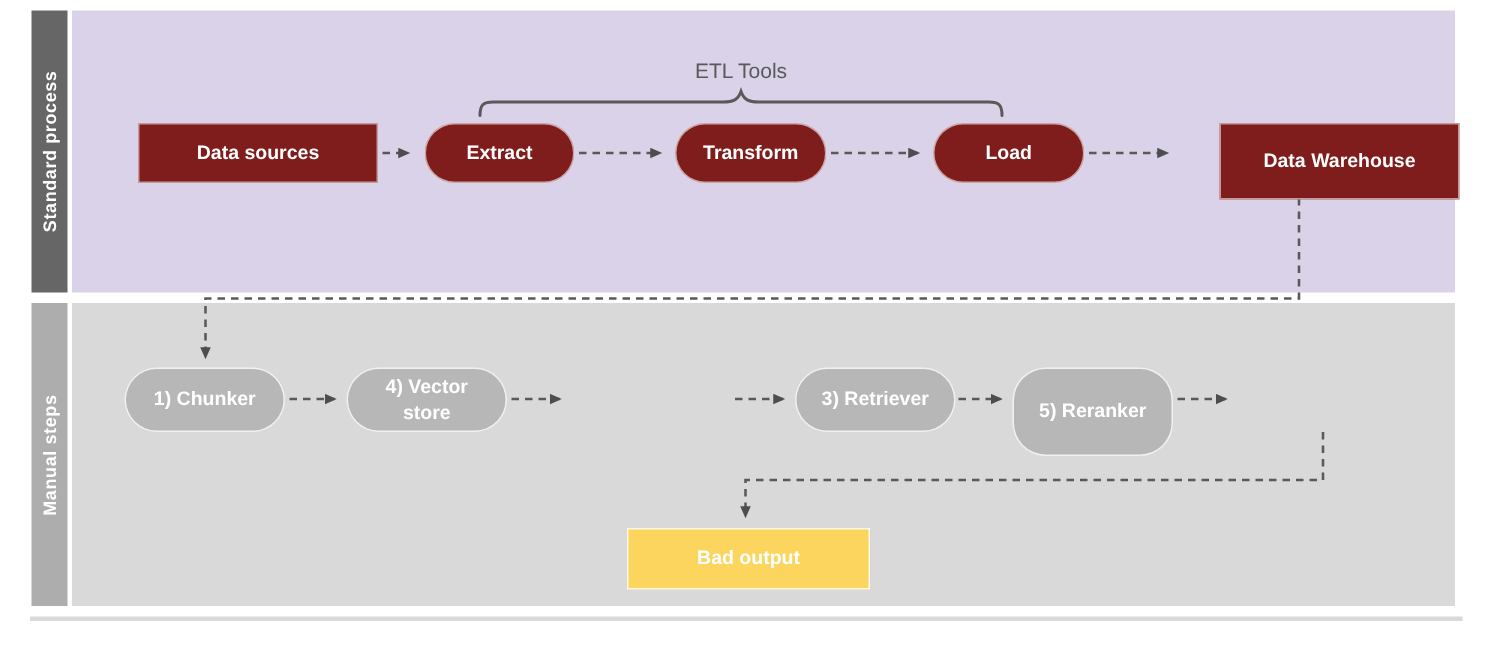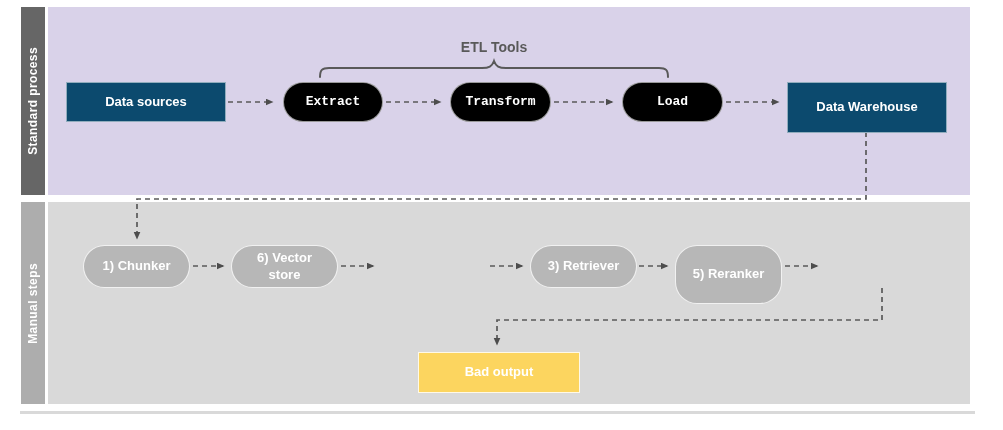--- a/index.html
+++ b/index.html
@@ -10,28 +10,28 @@
   .lane.standard { top:7px; height:188px; background:#d9d2e9; }
   .lane.manual   { top:202px; height:202px; background:#d9d9d9; }
 
   .lane-bar { position:absolute; left:21px; width:24px; display:flex; align-items:center; justify-content:center; }
   .lane-bar.standard { top:7px; height:188px; background:#666666; }
   .lane-bar.manual   { top:202px; height:202px; background:#adadad; }
   .vtext { writing-mode:vertical-rl; transform:rotate(180deg); color:#ffffff; font-weight:bold; font-size:12px; letter-spacing:.4px; white-space:nowrap; }
 
   .node { position:absolute; display:flex; align-items:center; justify-content:center; text-align:center;
           color:#ffffff; font-weight:bold; font-size:13px; line-height:1.25; box-sizing:border-box; }
-  .box-gray    { background:#0c4a6e; border:1px solid rgba(255,255,255,.55); }
-  .pill-purple { background:#000000; border:1.5px solid rgba(255,255,255,.6); border-radius:21px;font-family:Liberation Mono, monospace; }
+  .box-gray    { background:#7f1d1d; border:1px solid rgba(255,255,255,.55);margin-left:26px; }
+  .pill-purple { background:#7f1d1d; border:1.5px solid rgba(255,255,255,.6); border-radius:21px; }
   .pill-gray   { background:#b7b7b7; border:1.5px solid rgba(255,255,255,.8); border-radius:22px; padding:0 8px; }
   .box-yellow  { background:#fcd55f; border:1.5px solid rgba(255,255,255,.85); }
 
   .connectors { position:absolute; left:0; top:0; pointer-events:none; }
   .bracket-label { position:absolute; left:429px; top:39px; width:130px; text-align:center;
-                   color:#595959; font-weight:bold; font-size:14px; }
+                   color:#595959; font-weight:normal; font-size:14px; }
   .separator { position:absolute; left:20px; top:411px; width:955px; height:3px; background:#d9d9d9; }
 </style>
 </head>
 <body>
 
 <div class="canvas">
 
   <div class="lane standard"></div>
   <div class="lane manual"></div>
 
@@ -66,20 +66,20 @@
 
   <div class="bracket-label">ETL Tools</div>
 
   <div class="node box-gray" style="left:66px; top:82px; width:160px; height:40px;">Data sources</div>
   <div class="node pill-purple" style="left:283px; top:82px; width:100px; height:40px;">Extract</div>
   <div class="node pill-purple" style="left:450px; top:82px; width:101px; height:40px;">Transform</div>
   <div class="node pill-purple" style="left:622px; top:82px; width:101px; height:40px;">Load</div>
   <div class="node box-gray" style="left:787px; top:82px; width:160px; height:51px;">Data Warehouse</div>
 
   <div class="node pill-gray" style="left:83px; top:245px; width:107px; height:43px;">1) Chunker</div>
-  <div class="node pill-gray" style="left:231px; top:245px; width:107px; height:43px;">6) Vector store</div>
+  <div class="node pill-gray" style="left:231px; top:245px; width:107px; height:43px;">4) Vector store</div>
   <div class="node pill-gray" style="left:530px; top:245px; width:107px; height:43px;">3) Retriever</div>
   <div class="node pill-gray" style="left:675px; top:245px; width:107px; height:59px;">5) Reranker</div>
   <div class="node box-yellow" style="left:418px; top:352px; width:162px; height:41px;">Bad output</div>
 
   <div class="separator"></div>
 
 </div>
 
 </body></html>

